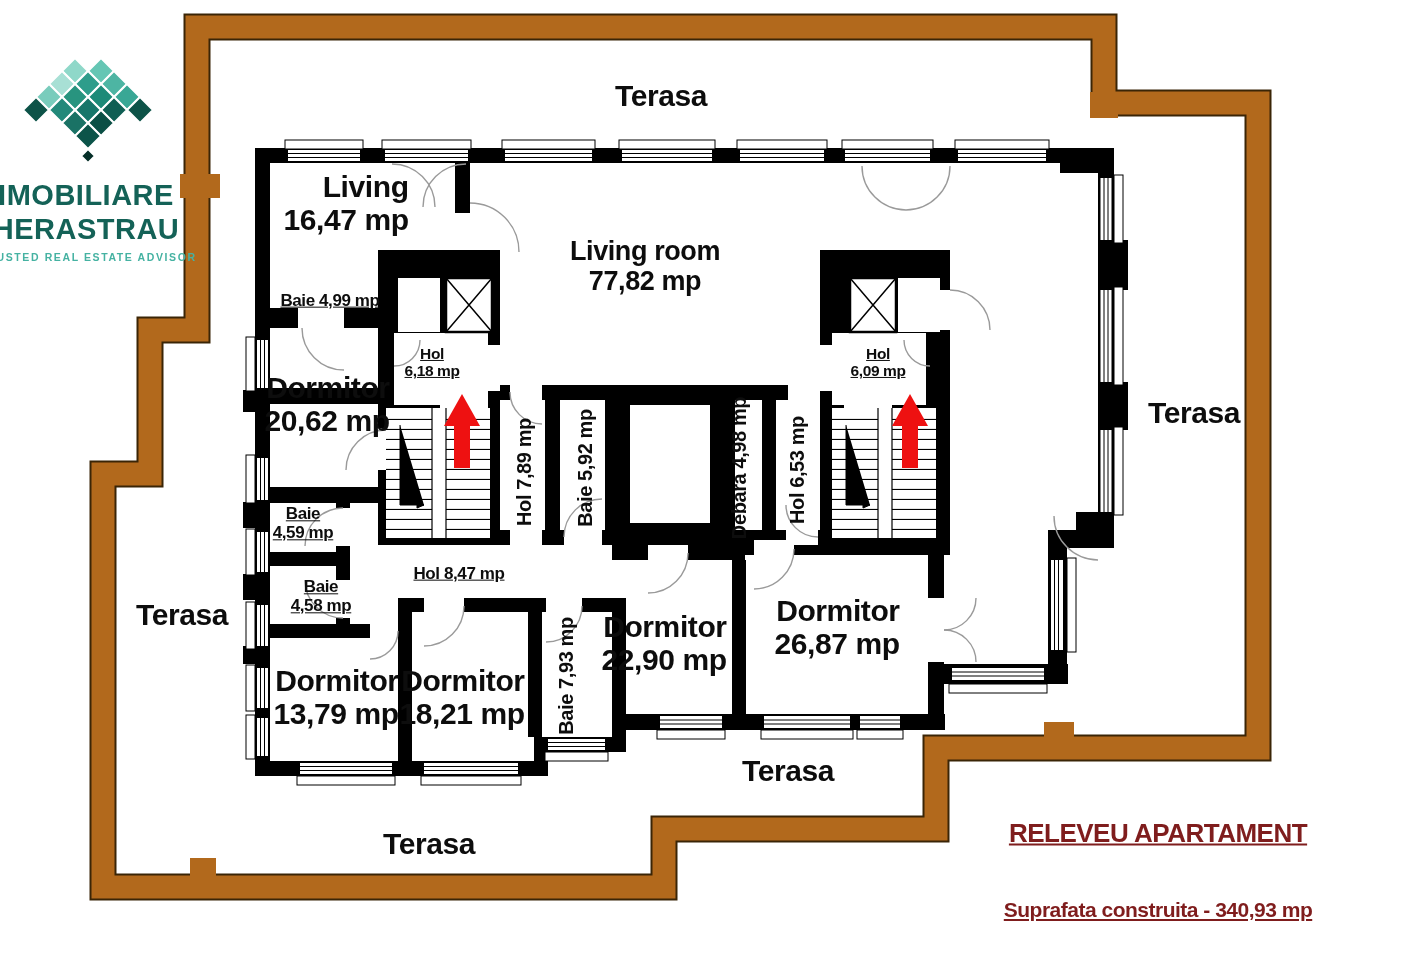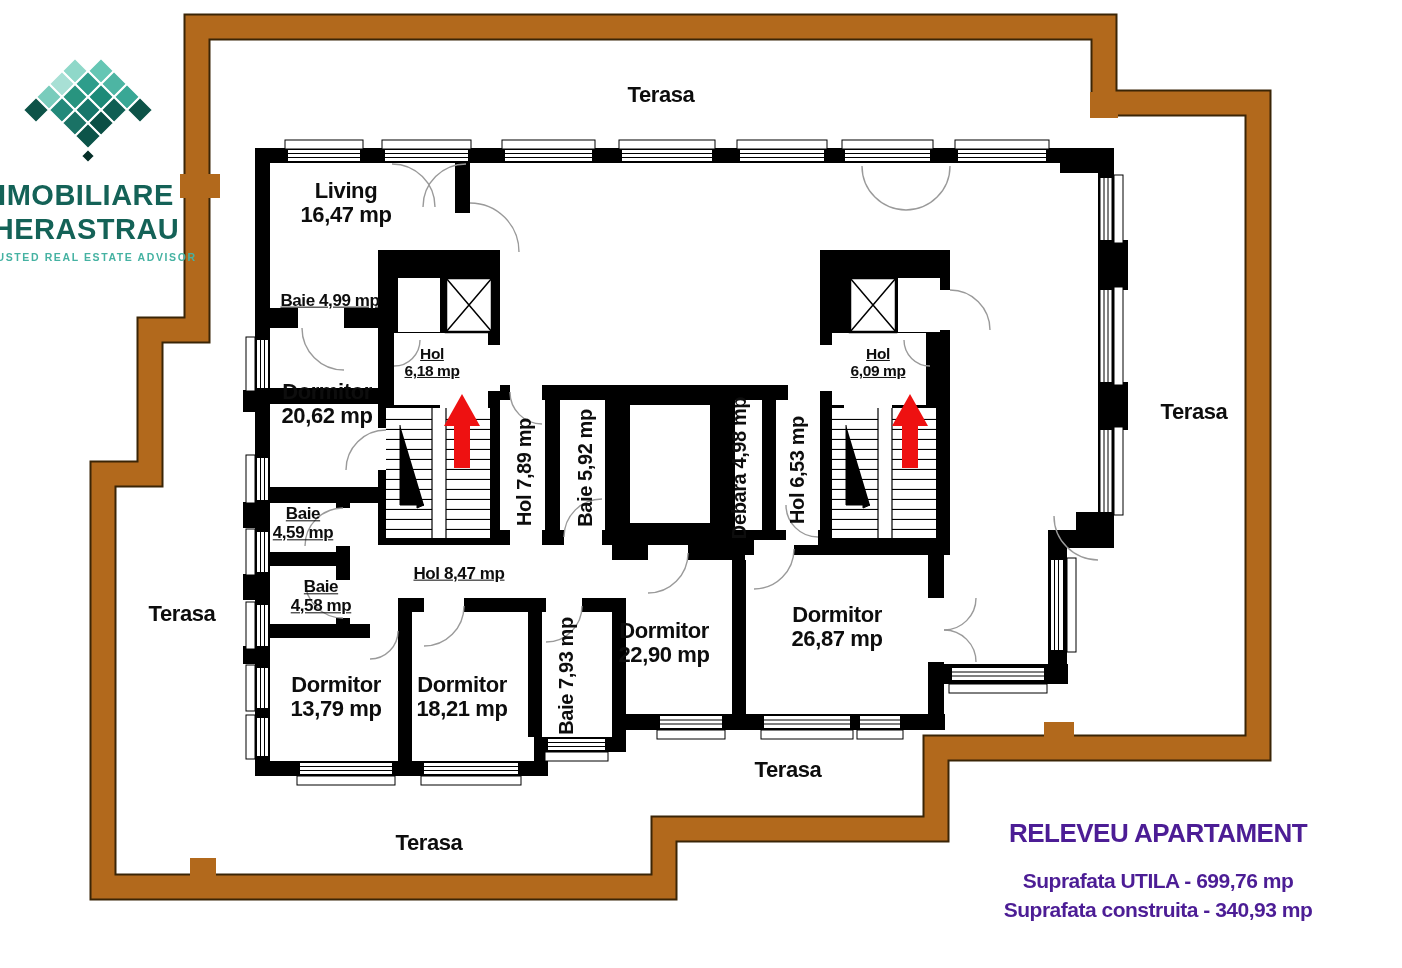--- a/index.html
+++ b/index.html
@@ -3,30 +3,30 @@
 <meta charset="utf-8">
 <style>
   html,body{margin:0;padding:0;background:#fff;}
   .page{position:relative;width:1402px;height:968px;background:#ffffff;overflow:hidden;
         font-family:"Liberation Sans",sans-serif;}
   svg.plan{position:absolute;left:0;top:0;}
   .lbl{position:absolute;transform:translate(-50%,-50%);font-weight:bold;color:#0d0d0d;
        text-align:center;white-space:nowrap;line-height:1.1;letter-spacing:-0.4px;}
   .lbl.v{transform:translate(-50%,-50%) rotate(-90deg);}
   .s27{font-size:27px;}
-  .s22{font-size:22px;}
+  .s22{font-size:30px;text-align:right;}
   .s17{font-size:17px;text-decoration:underline;}
   .s15{font-size:15.5px;text-decoration:underline;}
   .v20{font-size:20px;}
   .logo-words{position:absolute;left:86px;top:212px;transform:translate(-50%,-50%);
       text-align:center;line-height:1.18;font-weight:bold;font-size:29px;color:#146257;
       letter-spacing:0.5px;}
   .logo-tagline{position:absolute;left:88px;top:257px;transform:translate(-50%,-50%);
       font-size:10.5px;font-weight:bold;color:#45b2a2;letter-spacing:1.6px;white-space:nowrap;}
-  .tb{position:absolute;transform:translate(-50%,-50%);font-weight:bold;color:#4c1d95;white-space:nowrap;}
+  .tb{position:absolute;transform:translate(-50%,-50%);font-weight:bold;color:#7f1d1d;white-space:nowrap;text-decoration:underline;}
   .tb-title{font-size:26px;letter-spacing:-0.5px;}
   .tb-line{font-size:21px;letter-spacing:-0.5px;}
 </style>
 </head>
 <body>
 
 <div class="page">
 
   <svg class="plan" width="1402" height="968" viewBox="0 0 1402 968">
     <defs>
@@ -294,20 +294,24 @@
   </div>
   <div class="lbl s17" style="left:330px;top:301px">Baie 4,99 mp</div>
   <div class="lbl s22" style="left:327px;top:404px">
     <div>Dormitor</div>
     <div>20,62 mp</div>
   </div>
   <div class="lbl s15" style="left:432px;top:362px">
     <div>Hol</div>
     <div>6,18 mp</div>
   </div>
+  <div class="lbl s27" style="left:645px;top:267px">
+    <div>Living room</div>
+    <div>77,82 mp</div>
+  </div>
   <div class="lbl s15" style="left:878px;top:362px">
     <div>Hol</div>
     <div>6,09 mp</div>
   </div>
   <div class="lbl v v20" style="left:524px;top:472px">Hol 7,89 mp</div>
   <div class="lbl v v20" style="left:585px;top:468px">Baie 5,92 mp</div>
   <div class="lbl v v20" style="left:739px;top:468px">Debara 4,98 mp</div>
   <div class="lbl v v20" style="left:797px;top:470px">Hol 6,53 mp</div>
   <div class="lbl s17" style="left:303px;top:524px">
     <div>Baie</div>
@@ -330,16 +334,15 @@
   <div class="lbl s22" style="left:664px;top:643px">
     <div>Dormitor</div>
     <div>22,90 mp</div>
   </div>
   <div class="lbl s22" style="left:837px;top:627px">
     <div>Dormitor</div>
     <div>26,87 mp</div>
   </div>
 
   <div class="tb tb-title" style="left:1158px;top:833px">RELEVEU APARTAMENT</div>
-  <div class="tb tb-line" style="left:1158px;top:881px">Suprafata UTILA - 699,76 mp</div>
   <div class="tb tb-line" style="left:1158px;top:910px">Suprafata construita - 340,93 mp</div>
 
 </div>
 
 </body></html>

